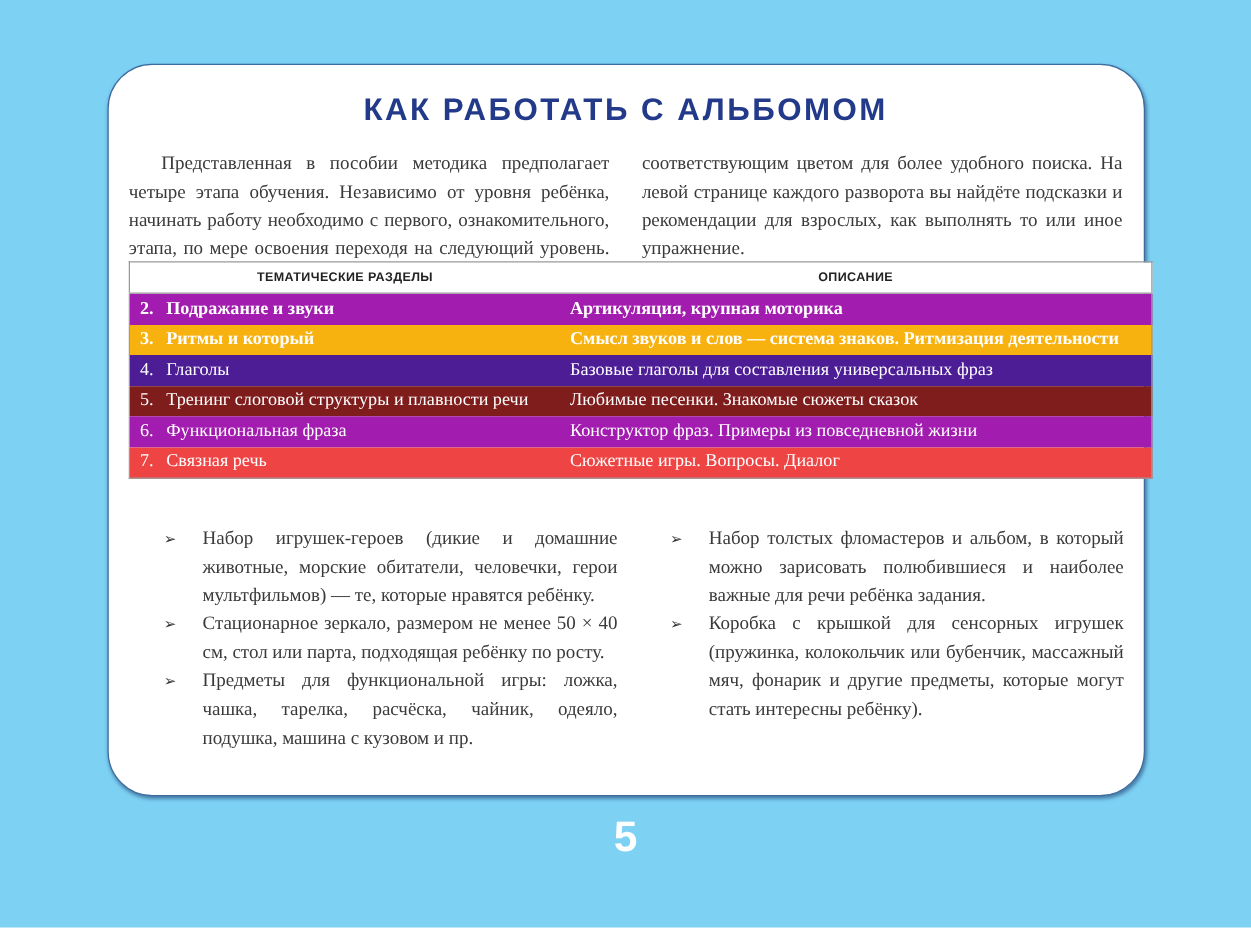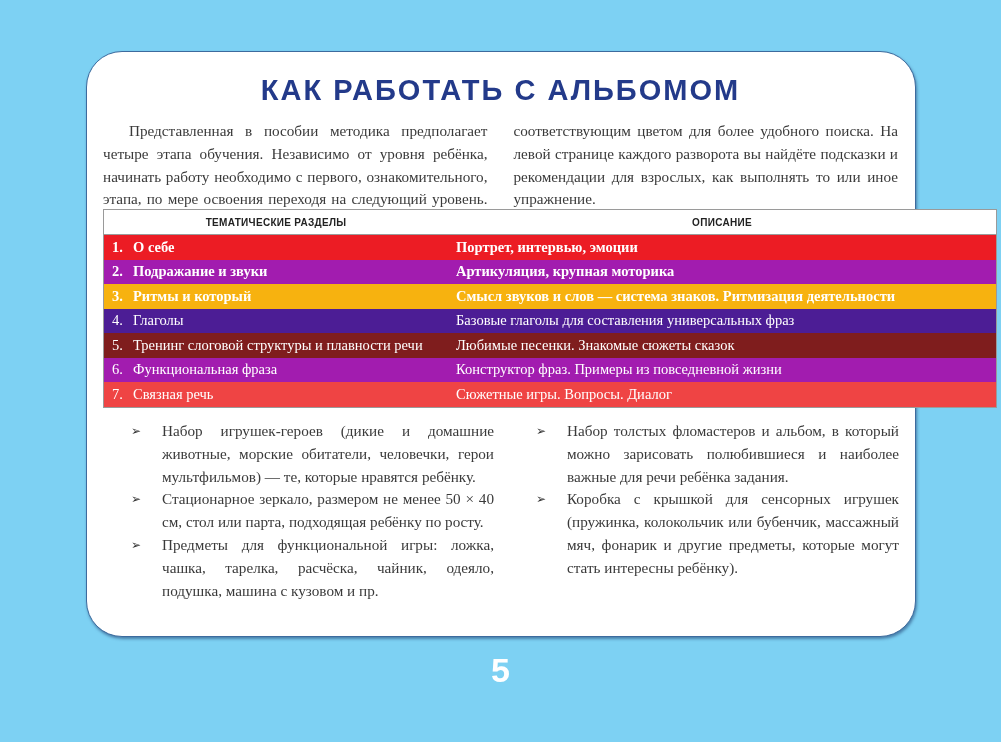--- a/index.html
+++ b/index.html
@@ -9,30 +9,30 @@
   }
   .card {
     position:absolute; left:86px; top:51px; width:828px; height:584px;
     background:#fff; border-radius:36px;
     border:1.5px solid #3d6b9e;
     box-shadow:1px 2px 3px rgba(30,60,110,0.55);
   }
   .title {
     position:absolute; left:0; right:0; top:74px; text-align:center;
     font-family:"Liberation Sans","DejaVu Sans",sans-serif; font-weight:bold;
-    font-size:29px; letter-spacing:2px; color:#233a8a;
+    font-size:25px; letter-spacing:2px; color:#233a8a;
   }
   .intro {
     position:absolute; left:103px; top:120px; width:795px;
     column-count:2; column-gap:26px;
     font-size:15.2px; line-height:22.8px; text-align:justify;
   }
   .intro p { margin:0; text-indent:26px; }
   table.sections {
-    position:absolute; left:103px; top:209px; width:894px;
+    position:absolute; left:103px; top:209px; width:819px;
     border-collapse:collapse; border:1.5px solid #9a9a9a;
   }
   table.sections th {
     font-family:"Liberation Sans","DejaVu Sans",sans-serif; font-weight:bold;
     font-size:10px; letter-spacing:0.3px; color:#222; height:22px; text-align:center;
     background:#fff; border-bottom:1.5px solid #9a9a9a;
   }
   table.sections td {
     height:24.5px; padding:0; color:#fff; font-size:14.5px; white-space:nowrap;
   }
@@ -71,24 +71,20 @@
 </div>
 
 <table class="sections">
   <thead>
     <tr>
       <th>ТЕМАТИЧЕСКИЕ РАЗДЕЛЫ</th>
       <th>ОПИСАНИЕ</th>
     </tr>
   </thead>
   <tbody id="table-body">
-      <tr class="bold" style="background: rgb(236, 28, 36);">
-        <td class="col1"><span class="num">1.</span><span>О себе</span></td>
-        <td class="col2">Портрет, интервью, эмоции</td>
-      </tr>
       <tr class="bold" style="background: #a21caf; margin-left: 45px;">
         <td class="col1"><span class="num">2.</span><span>Подражание и звуки</span></td>
         <td class="col2">Артикуляция, крупная моторика</td>
       </tr>
       <tr class="bold" style="background: rgb(247, 178, 15);">
         <td class="col1"><span class="num">3.</span><span>Ритмы и который</span></td>
         <td class="col2">Смысл звуков и слов — система знаков. Ритмизация деятельности</td>
       </tr>
       <tr style="background: #4c1d95;">
         <td class="col1"><span class="num">4.</span><span>Глаголы</span></td>

